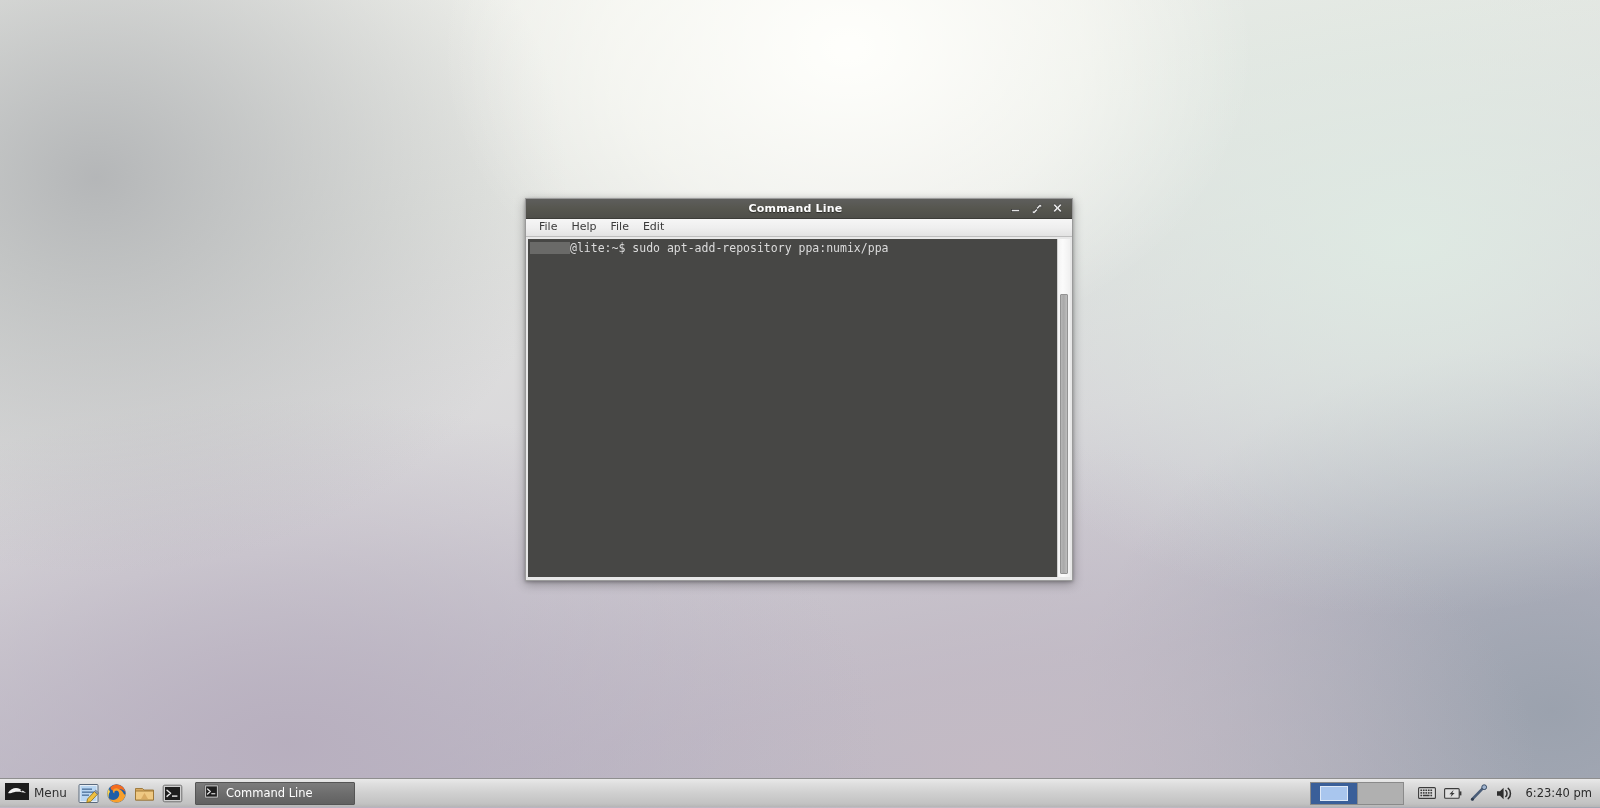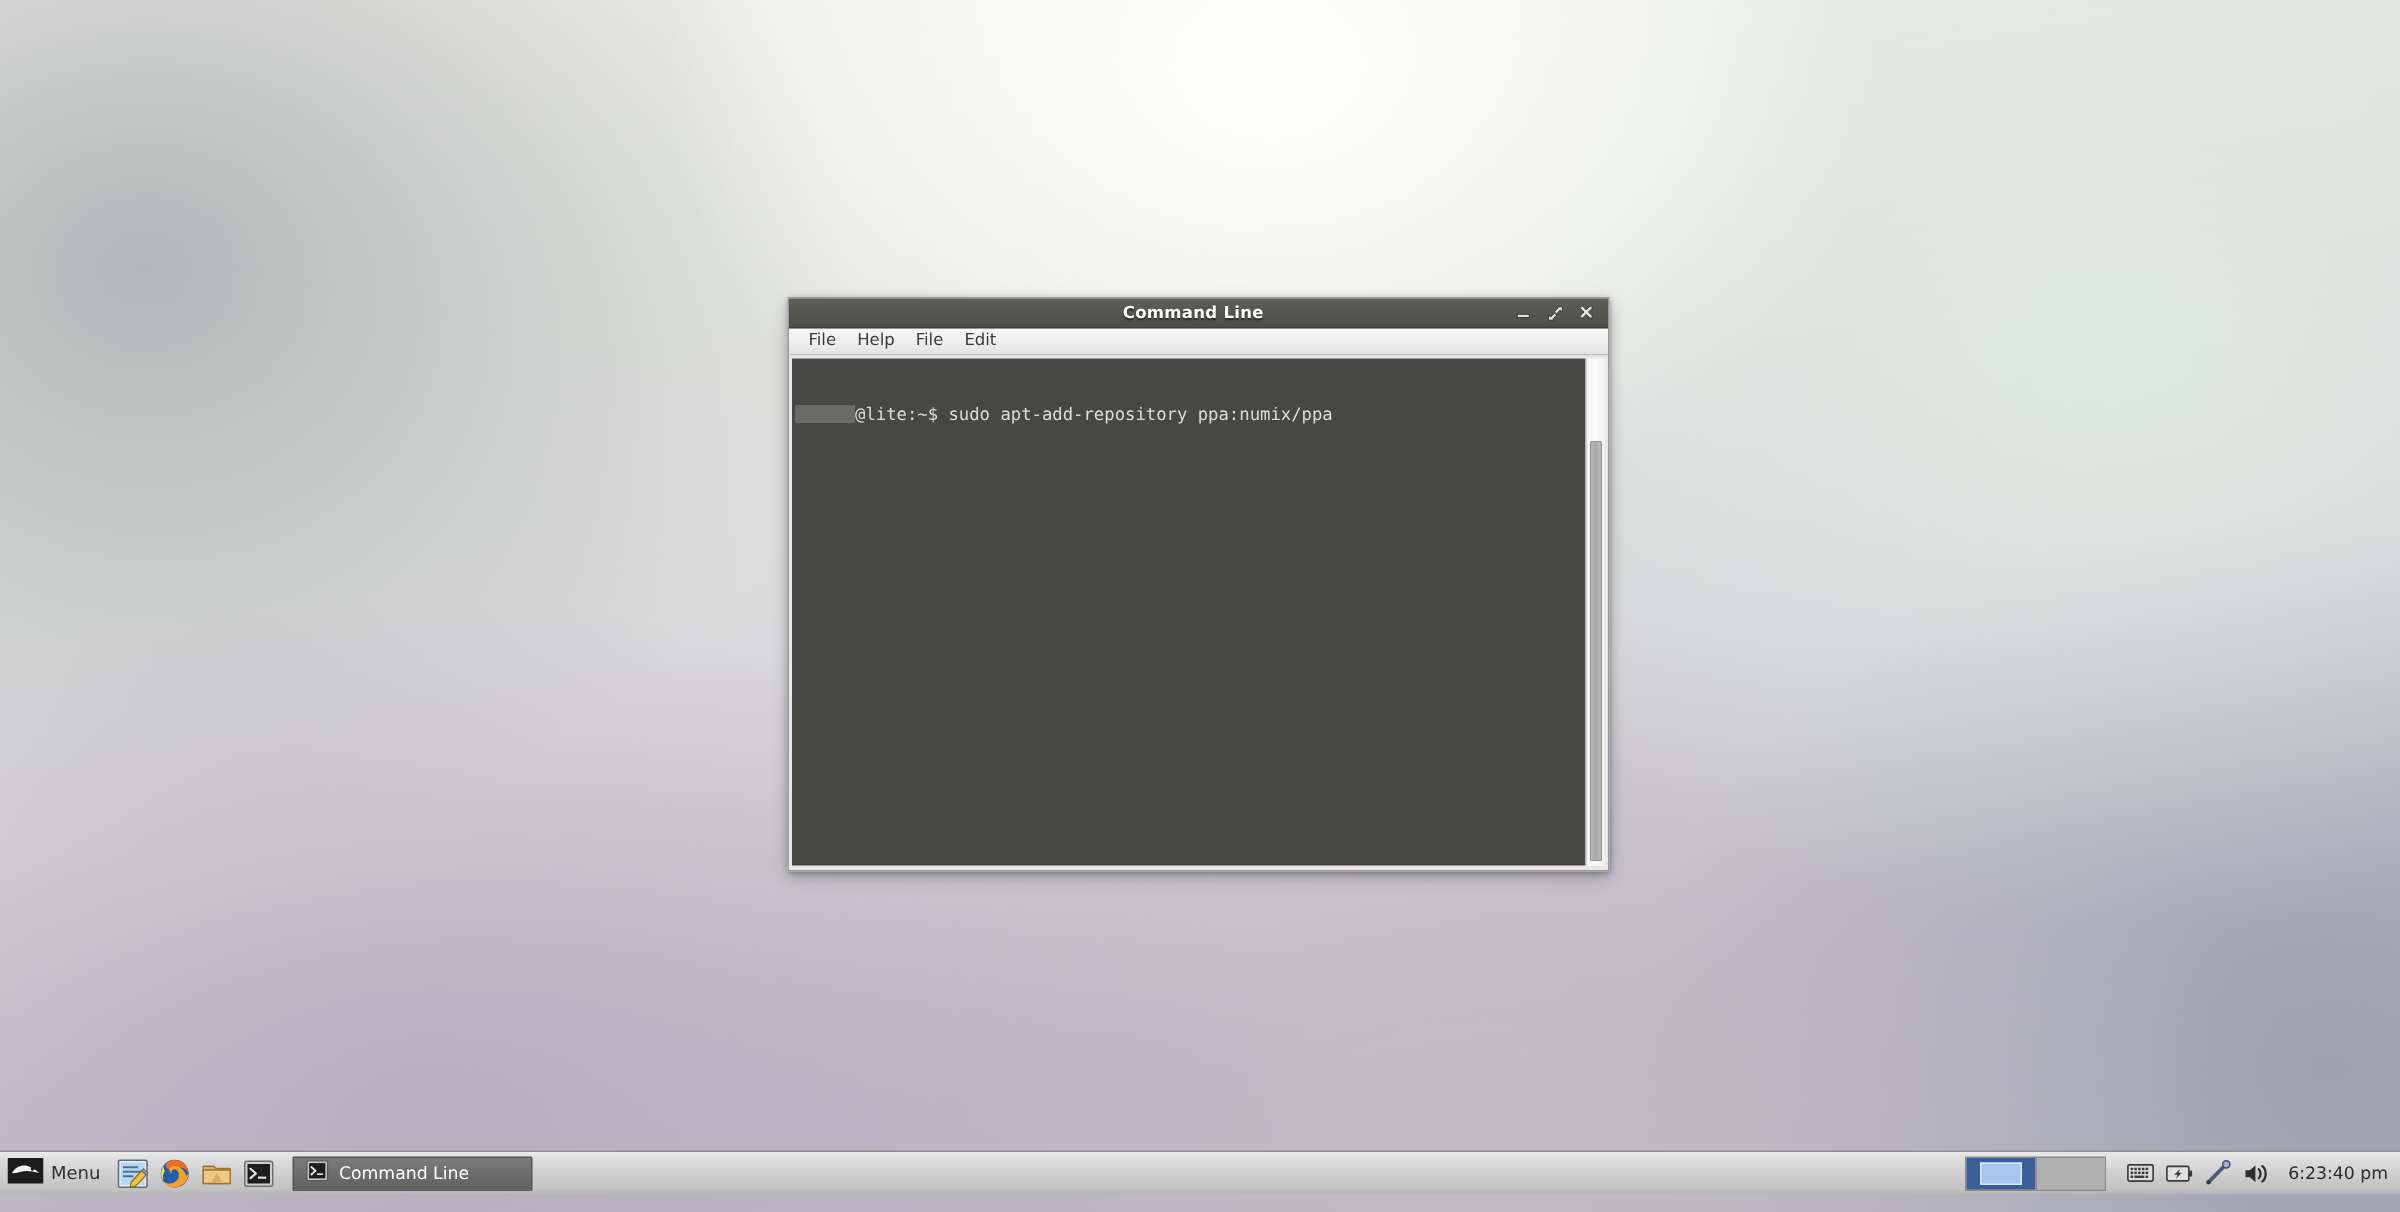--- a/index.html
+++ b/index.html
@@ -114,21 +114,20 @@
     padding: 2px 0 0 0;
     box-sizing: border-box;
   }
   .term-line {
     font-family: "DejaVu Sans Mono", monospace;
     font-size: 11.5px;
     line-height: 14px;
     color: #dcdcdc;
     white-space: pre;
     padding-left: 2px;
-    margin-top: 28px;
   }
   .redact-block {
     display: inline-block;
     width: 40px;
     height: 12px;
     background: #6a6a68;
     vertical-align: -2px;
   }
 
   
@@ -150,21 +149,21 @@
     background: linear-gradient(to right, #b6b6b6, #a9a9a9 45%, #bdbdbd);
     border: 1px solid #939393;
     border-radius: 1px;
     cursor: pointer;
   }
 
   
   #taskbar {
     position: absolute;
     left: 0;
-    bottom: 12px;
+    bottom: 1px;
     width: 1600px;
     height: 29px;
     background: linear-gradient(to bottom, #e9e9e9 0%, #dedede 18%, #cfcfcf 52%, #c2c2c2 88%, #b6b6b6 100%);
     border-top: 1px solid #8f8f8f;
     display: flex;
     align-items: center;
     box-sizing: border-box;
   }
   #menu-button {
     display: flex;

